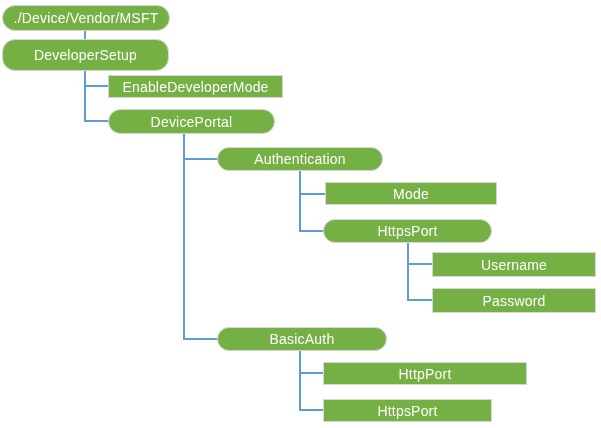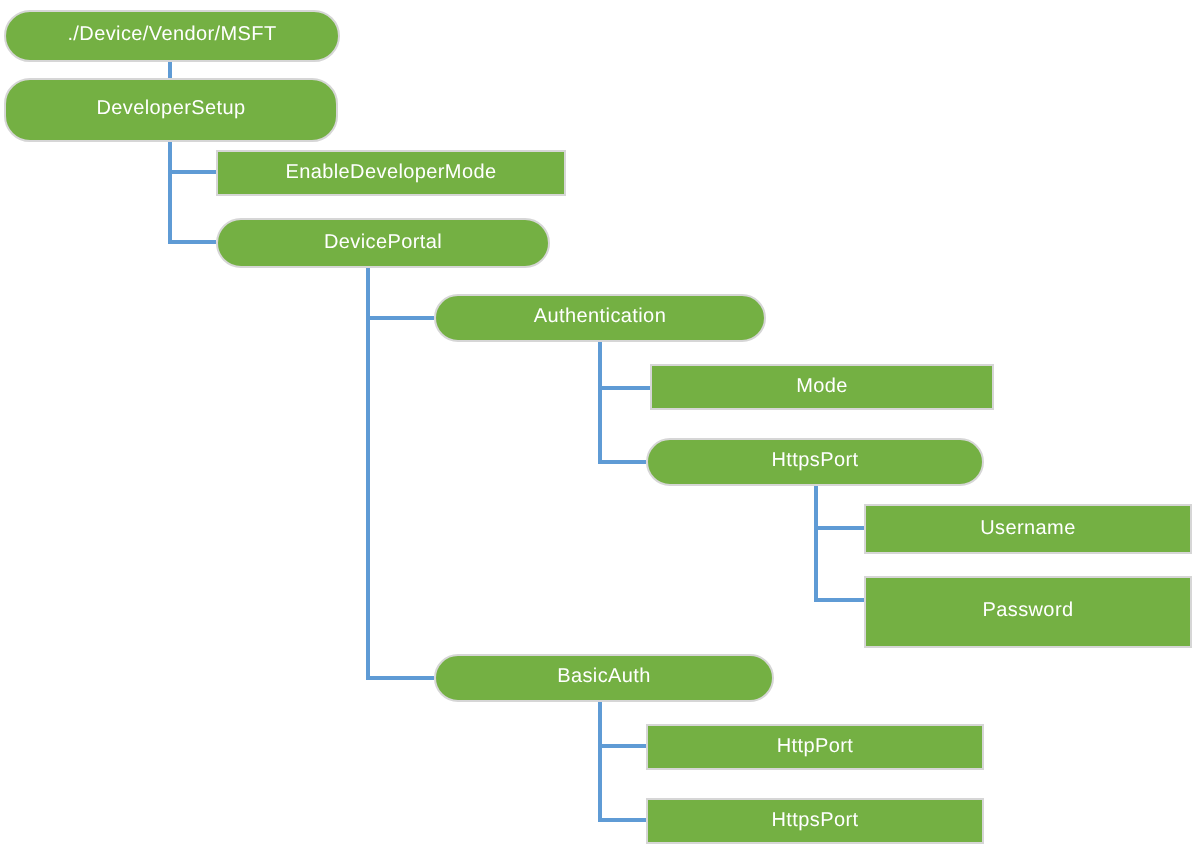--- a/index.html
+++ b/index.html
@@ -14,21 +14,21 @@
     background: #ffffff;
     overflow: hidden;
     font-family: "Liberation Sans", sans-serif;
   }
   .node {
     position: absolute;
     box-sizing: border-box;
     display: flex;
     align-items: center;
     justify-content: center;
-    font-size: 10px;
+    font-size: 14px;
     letter-spacing: 0.2px;
     white-space: nowrap;
     line-height: 1;
   }
   .node.pill {
     border-radius: 13px;
   }
   .node.rect {
     border-radius: 0;
   }
@@ -60,18 +60,18 @@
     </div>
   <div>
       <div class="node pill" style="left: 2px; top: 5px; width: 168px; height: 26px; background: rgb(116, 176, 67); border: 1px solid rgb(214, 214, 214); color: rgb(255, 255, 255);">./Device/Vendor/MSFT</div>
       <div class="node pill" style="left: 2px; top: 39px; width: 167px; height: 32px; background: rgb(116, 176, 67); border: 1px solid rgb(214, 214, 214); color: rgb(255, 255, 255);">DeveloperSetup</div>
       <div class="node rect" style="left: 108px; top: 75px; width: 175px; height: 23px; background: rgb(116, 176, 67); border: 1px solid rgb(214, 214, 214); color: rgb(255, 255, 255);">EnableDeveloperMode</div>
       <div class="node pill" style="left: 108px; top: 109px; width: 167px; height: 25px; background: rgb(116, 176, 67); border: 1px solid rgb(214, 214, 214); color: rgb(255, 255, 255);">DevicePortal</div>
       <div class="node pill" style="left: 217px; top: 147px; width: 166px; height: 24px; background: rgb(116, 176, 67); border: 1px solid rgb(214, 214, 214); color: rgb(255, 255, 255);">Authentication</div>
       <div class="node rect" style="left: 325px; top: 182px; width: 172px; height: 23px; background: rgb(116, 176, 67); border: 1px solid rgb(214, 214, 214); color: rgb(255, 255, 255);">Mode</div>
       <div class="node pill" style="left: 323px; top: 219px; width: 169px; height: 24px; background: rgb(116, 176, 67); border: 1px solid rgb(214, 214, 214); color: rgb(255, 255, 255);">HttpsPort</div>
       <div class="node rect" style="left: 432px; top: 252px; width: 164px; height: 25px; background: rgb(116, 176, 67); border: 1px solid rgb(214, 214, 214); color: rgb(255, 255, 255);">Username</div>
-      <div class="node rect" style="left: 432px; top: 288px; width: 164px; height: 36px; background: rgb(116, 176, 67); border: 1px solid rgb(214, 214, 214); color: rgb(255, 255, 255);">Password</div>
+      <div class="node rect" style="left: 432px; top: 288px; width: 164px; height: 25px; background: rgb(116, 176, 67); border: 1px solid rgb(214, 214, 214); color: rgb(255, 255, 255);">Password</div>
       <div class="node pill" style="left: 217px; top: 327px; width: 170px; height: 24px; background: rgb(116, 176, 67); border: 1px solid rgb(214, 214, 214); color: rgb(255, 255, 255);">BasicAuth</div>
-      <div class="node rect" style="left: 323px; top: 362px; width: 169px; height: 23px; background: rgb(116, 176, 67); border: 1px solid rgb(214, 214, 214); color: rgb(255, 255, 255);">HttpPort</div>
+      <div class="node rect" style="left: 323px; top: 362px; width: 204px; height: 23px; background: rgb(116, 176, 67); border: 1px solid rgb(214, 214, 214); color: rgb(255, 255, 255);">HttpPort</div>
       <div class="node rect" style="left: 323px; top: 399px; width: 169px; height: 23px; background: rgb(116, 176, 67); border: 1px solid rgb(214, 214, 214); color: rgb(255, 255, 255);">HttpsPort</div>
     </div>
 </div>
 
 </body></html>

